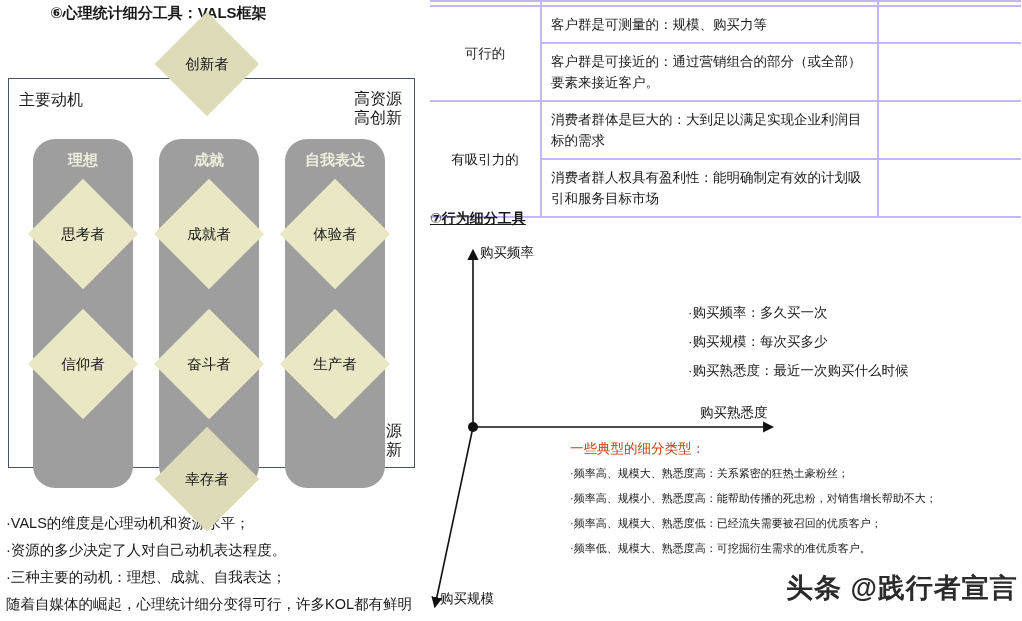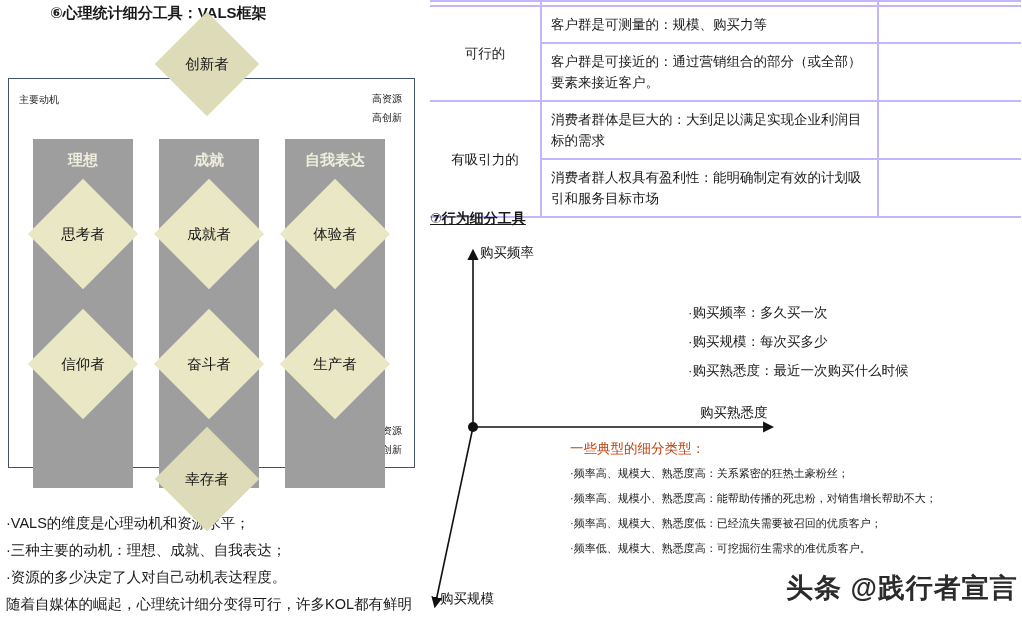--- a/index.html
+++ b/index.html
@@ -38,21 +38,21 @@
     position: absolute;
     left: 8px; top: 78px;
     width: 407px; height: 390px;
     border: 1.5px solid #42536b;
     box-sizing: border-box;
     background: #ffffff;
   }
 
   .corner-label {
     position: absolute;
-    font-size: 10px;
+    font-size: 16px;
     line-height: 19px;
     color: #1a1a1a;
     text-align: center;
     white-space: nowrap;
   }
   #label-main-motive {
     left: 10px; top: 11px;
     text-align: left;
   }
   #label-high {
@@ -61,20 +61,21 @@
   #label-low {
     right: 12px; bottom: 8px;
   }
 
   .vals-column {
     position: absolute;
     width: 100px;
     top: 60px;
     height: 349px;
     background: #9e9e9e;
+    border-radius: 22px;
   }
   #col-0 { left: 24px; }
   #col-1 { left: 150px; }
   #col-2 { left: 276px; }
 
   .col-title {
     position: absolute;
     top: 12px; left: 0; right: 0;
     text-align: center;
     color: #efeedd;
@@ -276,22 +277,22 @@
 
   <div class="diamond diamond-outer" id="d-innovator">
     <span>创新者</span>
   </div>
   <div class="diamond diamond-outer" id="d-survivor">
     <span>幸存者</span>
   </div>
 
   <div id="vals-notes">
     <div class="note-line">·VALS的维度是心理动机和资源水平；</div>
+    <div class="note-line">·资源的多少决定了人对自己动机表达程度。</div>
     <div class="note-line">·三种主要的动机：理想、成就、自我表达；</div>
-    <div class="note-line">·资源的多少决定了人对自己动机表达程度。</div>
     <div class="note-line">随着自媒体的崛起，心理统计细分变得可行，许多KOL都有鲜明</div>
   </div>
 </div>
 
 <table id="criteria-table">
   <tbody>
     <tr class="stub">
       <td class="cat"></td>
       <td class="desc"></td>
       <td class="blank"></td>

